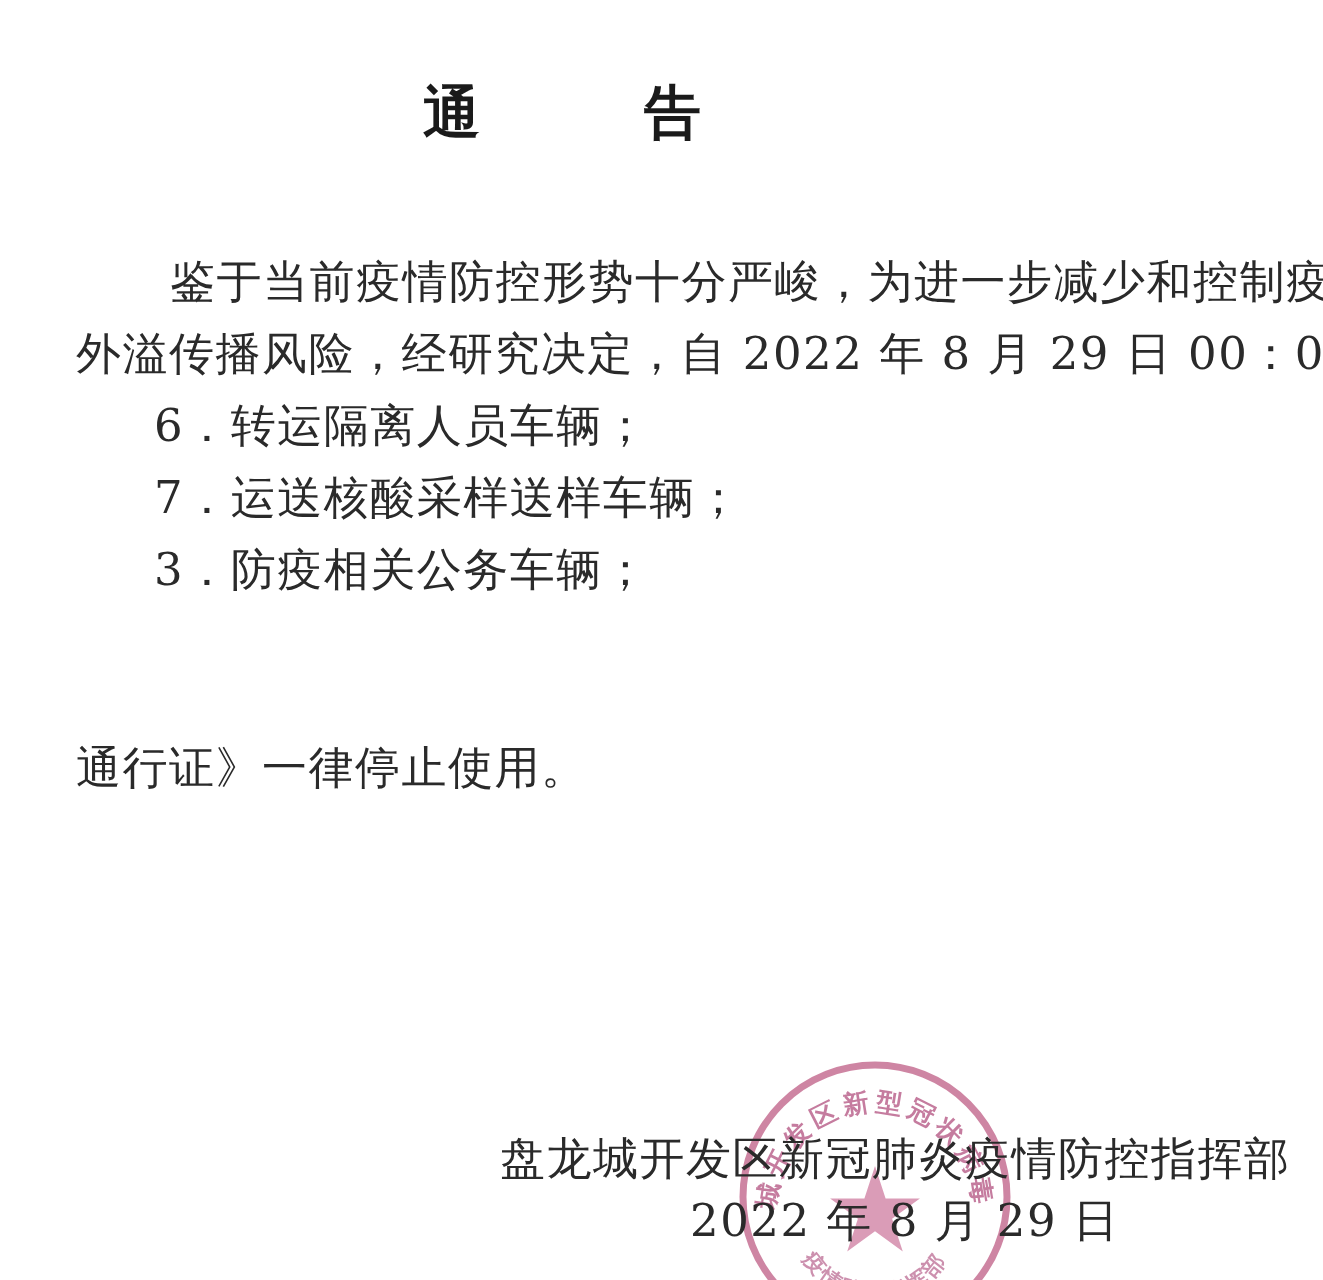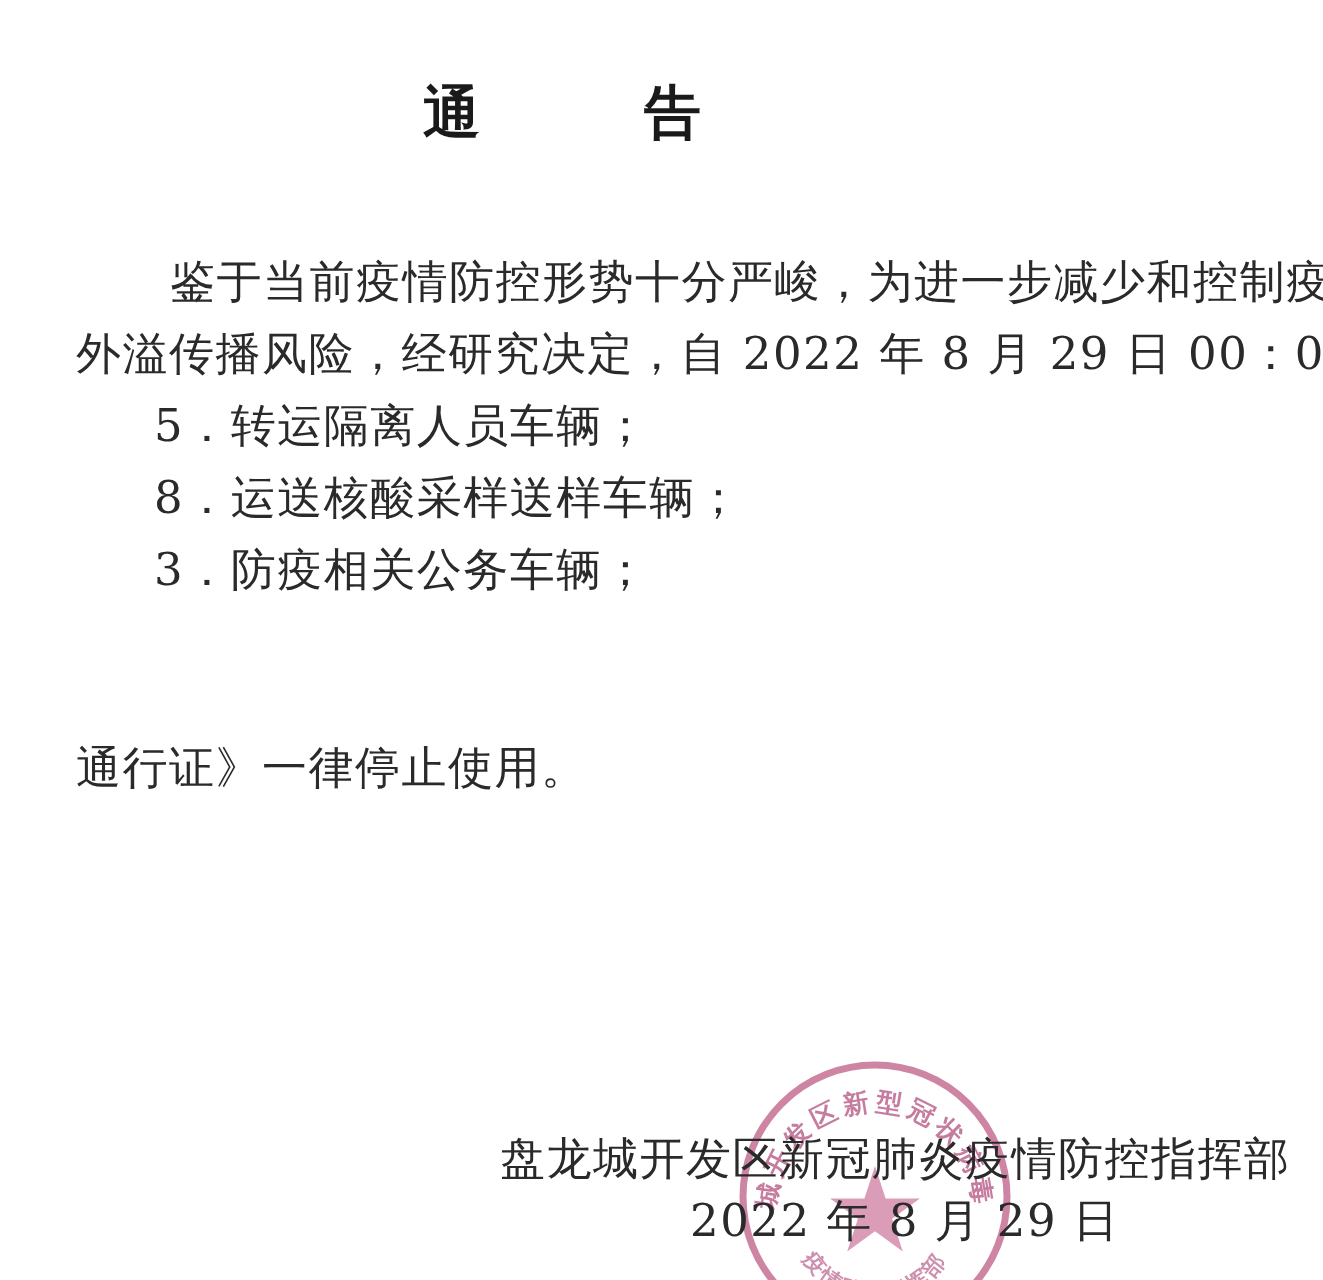--- a/index.html
+++ b/index.html
@@ -144,23 +144,23 @@
 
   <div class="doc-title">通 告</div>
 
   <div class="body-block">
 
     <div class="body-line indent-para">鉴于当前疫情防控形势十分严峻，为进一步减少和控制疫情</div>
 
     <div class="body-line">外溢传播风险，经研究决定，自 2022 年 8 月 29 日 00：00 时起，</div>
 
 
-    <div class="body-line list-item">5．转运隔离人员车辆；</div>
+    <div class="body-line list-item">6．转运隔离人员车辆；</div>
 
-    <div class="body-line list-item">8．运送核酸采样送样车辆；</div>
+    <div class="body-line list-item">7．运送核酸采样送样车辆；</div>
 
 
     <div class="body-line list-item">3．防疫相关公务车辆；</div>
 
 
     <div class="gap-line"></div>
 
     <div class="body-line">通行证》一律停止使用。</div>
   </div>
 

